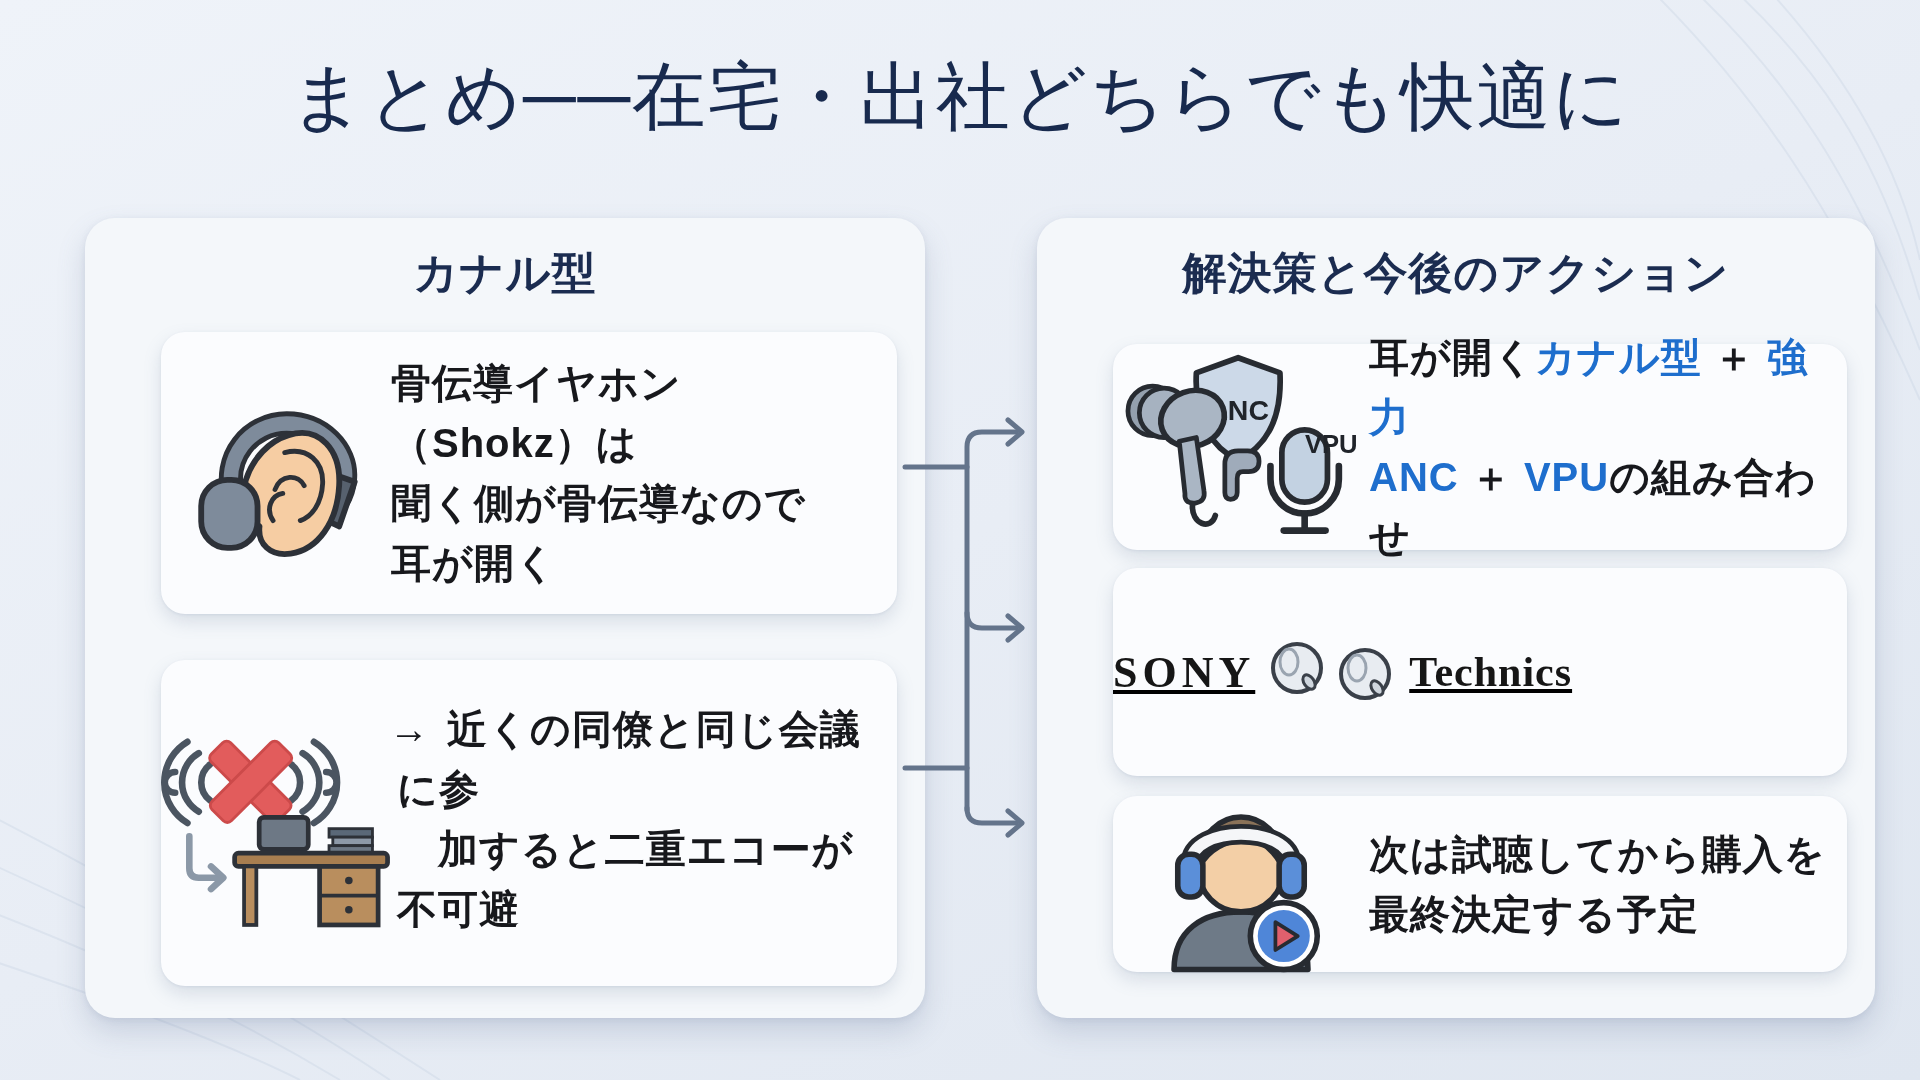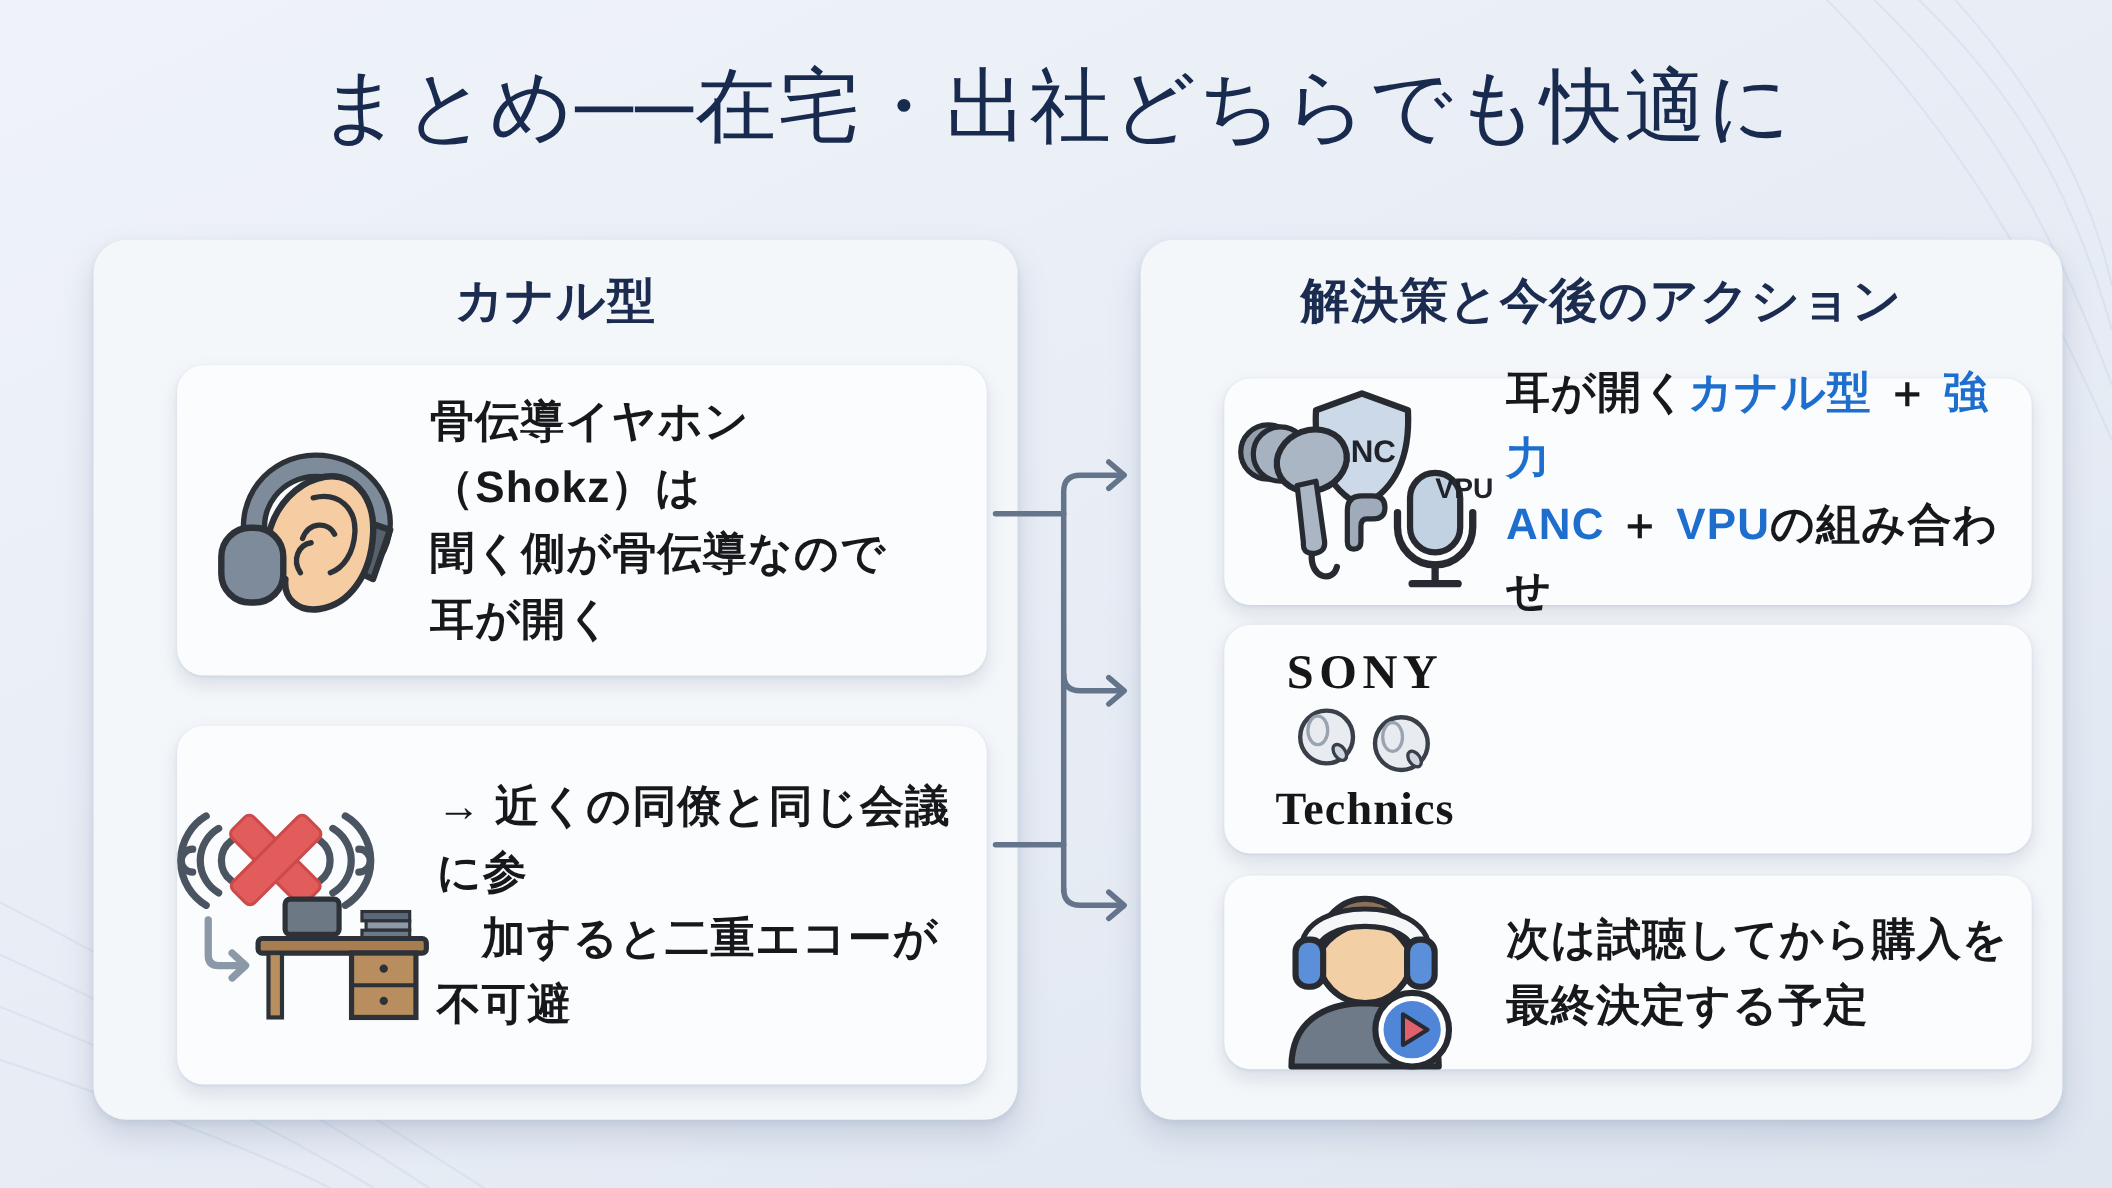--- a/index.html
+++ b/index.html
@@ -25,32 +25,32 @@
     margin-top:26px;text-align:center;
     font-size:44px;font-weight:800;color:#1b2c50;letter-spacing:1px;
   }
   .card{
     position:absolute;left:28px;right:28px;
     background:#fbfcfe;border-radius:24px;
     box-shadow:0 8px 18px rgba(104,124,156,.20),0 1px 3px rgba(104,124,156,.12);
     display:flex;align-items:center;margin-left:48px;
   }
   .lcard-1{top:114px;height:282px;}
-  .lcard-2{top:442px;height:326px;}
+  .lcard-2{top:442px;height:326px;font-family:Liberation Mono, monospace;}
   .rcard-1{top:126px;height:206px;}
   .rcard-2{top:350px;height:208px;}
   .rcard-3{top:578px;height:176px;}
   .card-icon{flex:0 0 230px;display:flex;align-items:center;justify-content:center;}
   .card-icon.wide{flex-basis:256px;}
   .card-text{
     flex:1;font-size:40px;font-weight:700;color:#17181c;
     line-height:1.5;letter-spacing:1px;white-space:pre-wrap;padding-right:16px;
   }
   .card-text .accent{color:#1e6ecd;}
-  .brand-stack{display:flex;flex-direction:column;align-items:center;gap:2px;}
+  .brand-stack{display:flex;flex-direction:row;align-items:center;gap:2px;text-decoration:underline;}
   .brand-word{
     font-family:"Liberation Serif","DejaVu Serif",serif;font-weight:700;color:#161616;
   }
   .brand-top{font-size:44px;letter-spacing:5px;}
   .brand-bottom{font-size:42px;letter-spacing:1px;}
   .flow-arrows{position:absolute;inset:0;z-index:1;pointer-events:none;}
   svg text{font-family:"Liberation Sans","DejaVu Sans",sans-serif;}
 </style>
 </head>
 <body>

